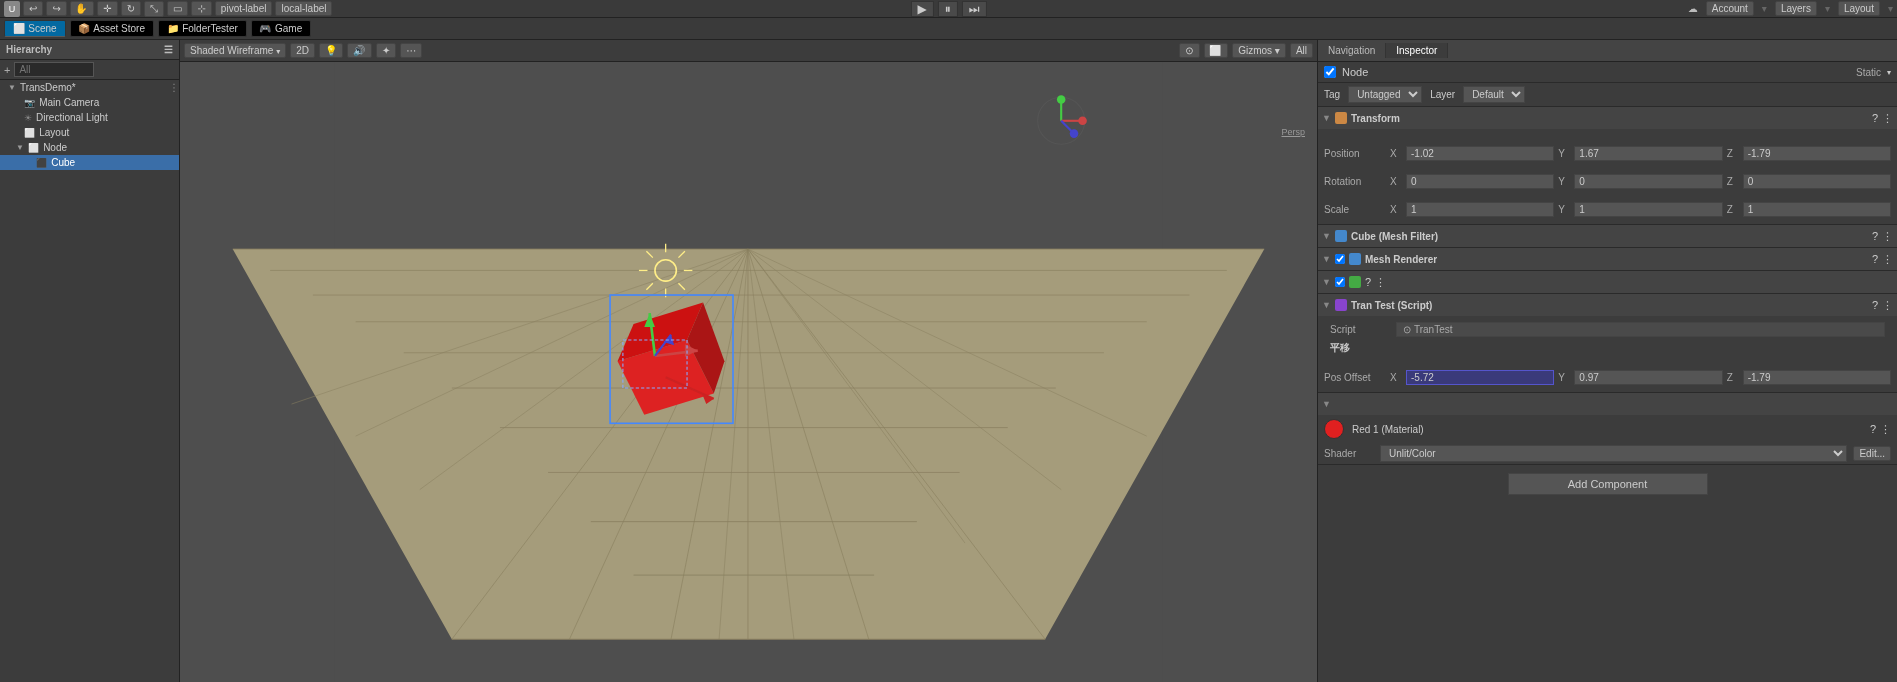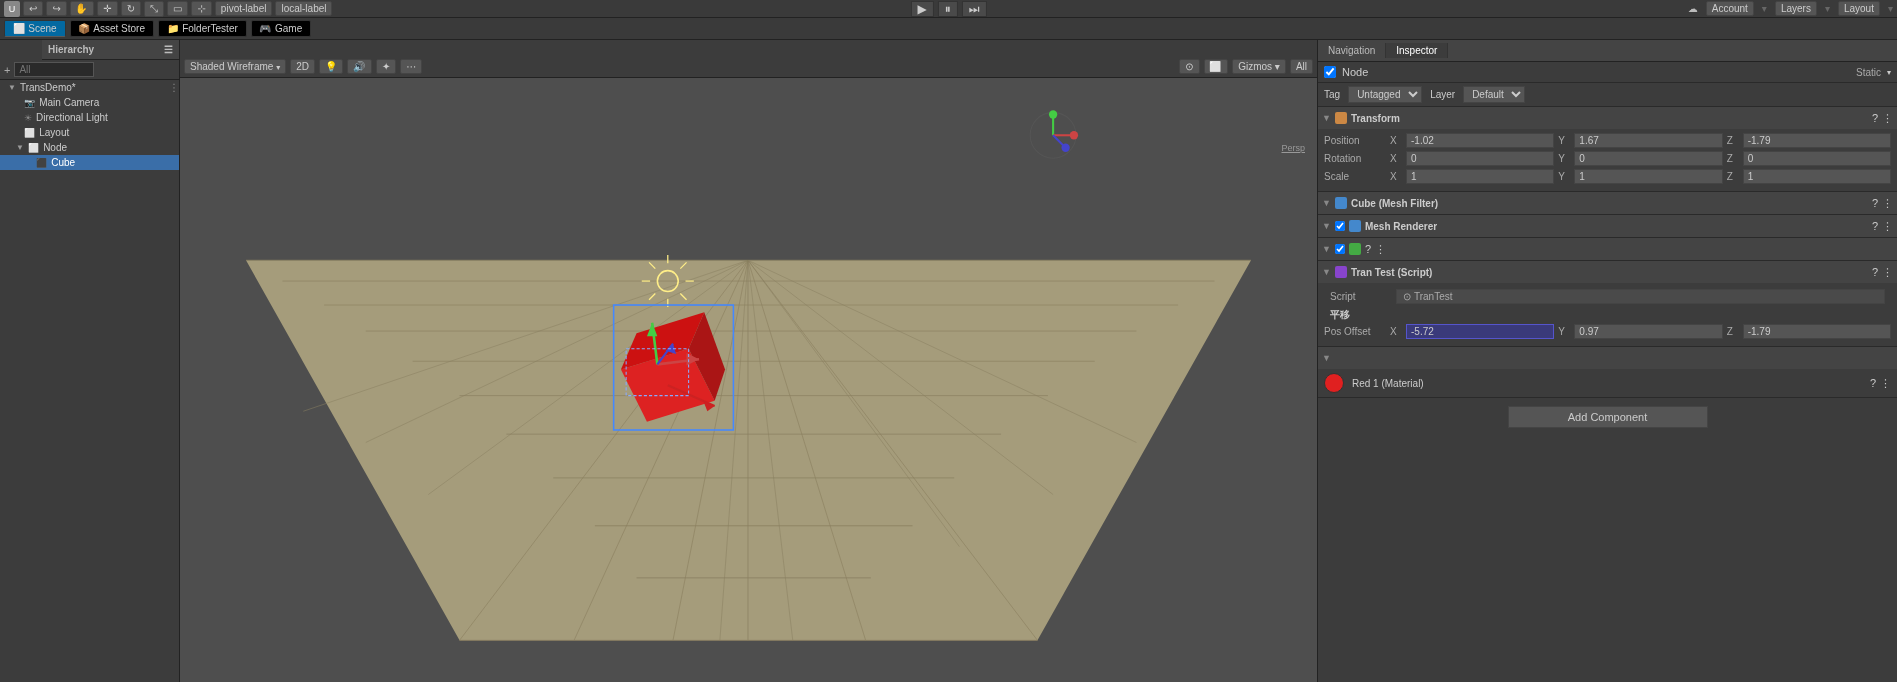--- a/index.html
+++ b/index.html
@@ -69,21 +69,20 @@
       height: 20px;
       background: #444;
       display: flex;
       align-items: center;
       justify-content: space-between;
       padding: 0 6px;
       border-bottom: 1px solid #222;
       font-size: 10px;
       color: #bbb;
       font-weight: bold;
-      margin-left: 42px;
     }
     .hierarchy-toolbar {
       height: 20px;
       background: #3c3c3c;
       display: flex;
       align-items: center;
       gap: 4px;
       padding: 0 4px;
       border-bottom: 1px solid #222;
     }
@@ -105,21 +104,20 @@
     }
     .hierarchy-item.selected { background: #3a6ea8; }
     .triangle { font-size: 8px; color: #999; }
 
     
     #scene-view {
       flex: 1;
       background: #f9a8d4;
       position: relative;
       overflow: hidden;
-      margin-top: 16px;
     }
     .scene-toolbar {
       height: 22px;
       background: #3c3c3c;
       display: flex;
       align-items: center;
       gap: 4px;
       padding: 0 4px;
       border-bottom: 1px solid #222;
     }
@@ -209,20 +207,21 @@
     .component-icons { display: flex; gap: 4px; align-items: center; }
 
     .component-body {
       padding: 4px 6px;
     }
     .transform-row {
       display: flex;
       align-items: center;
       margin-bottom: 3px;
       gap: 6px;
+      margin-top: 13px;
     }
     .transform-label { width: 60px; font-size: 10px; color: #aaa; }
     .transform-field {
       display: flex;
       align-items: center;
       gap: 4px;
       flex: 1;
     }
     .xyz-label { font-size: 10px; color: #aaa; width: 12px; }
     .xyz-input {
@@ -642,18 +641,25 @@
         <span style="color:#888;font-size:9px;">▼</span>
       </div>
       <div class="material-row">
         <div class="material-circle"></div>
         <span class="material-name">Red 1 (Material)</span>
         <div class="component-icons">
           <span>?</span>
           <span>⋮</span>
         </div>
       </div>
+      <div class="shader-row">
+        <span class="shader-label">Shader</span>
+        <select class="shader-dropdown">
+          <option>Unlit/Color</option>
+        </select>
+        <button class="tool-btn">Edit...</button>
+      </div>
     </div>
 
     <button class="add-component-btn">Add Component</button>
 
   </div>
 </div>
 
 </body></html>

